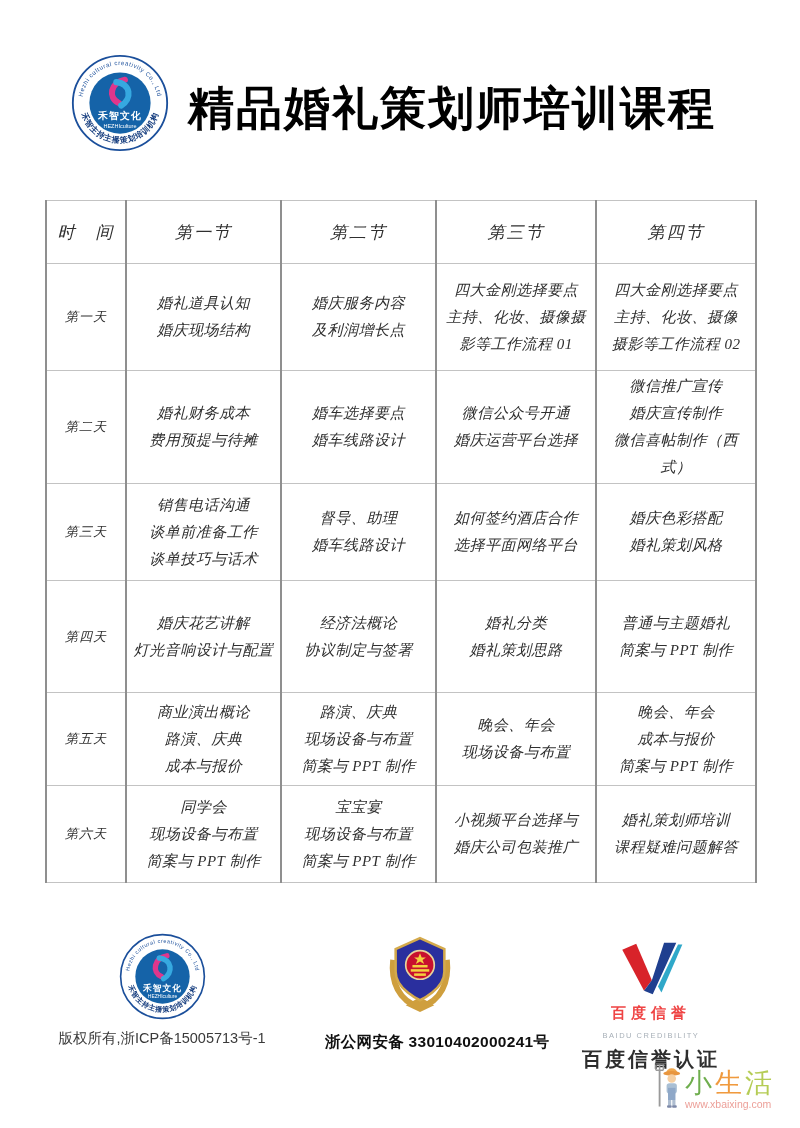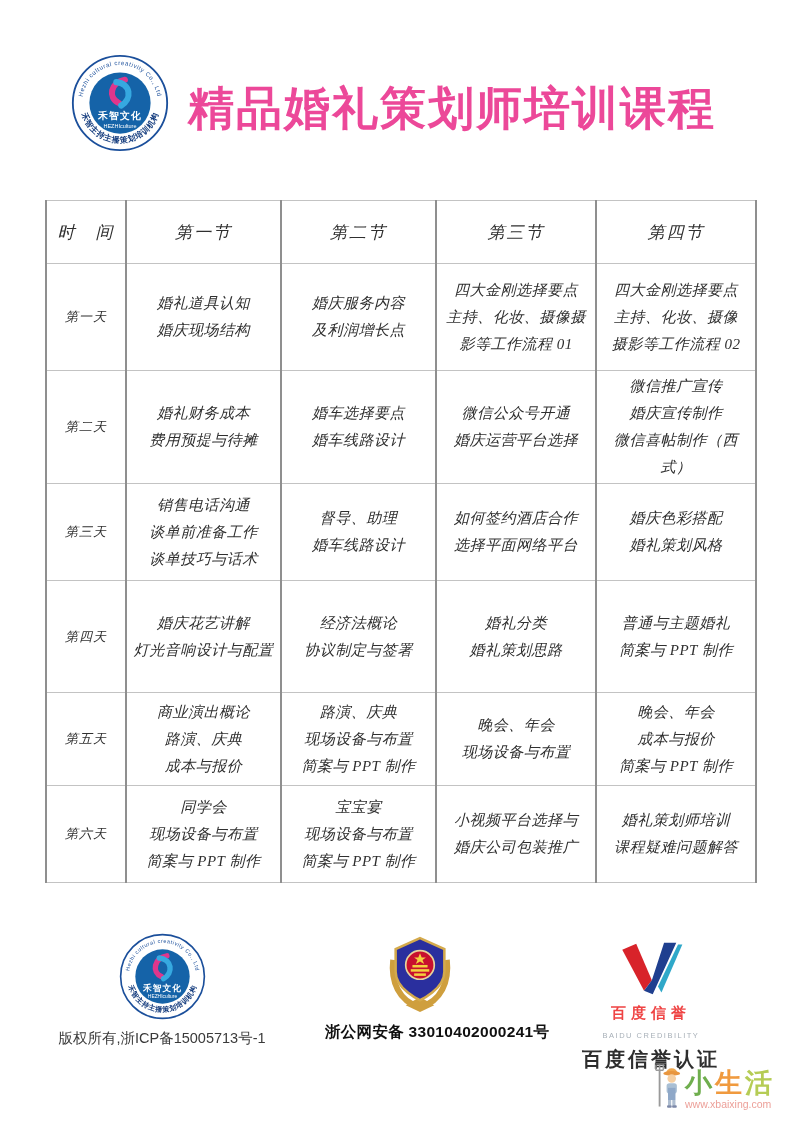--- a/index.html
+++ b/index.html
@@ -6,21 +6,21 @@
   body{
     width:800px;height:1128px;position:relative;background:#ffffff;
     font-family:"Liberation Sans",sans-serif;overflow:hidden;
   }
   
   .logo-svg{position:absolute;}
   .logo-header{left:71px;top:54px;width:98px;height:98px;}
   .page-title{
     position:absolute;left:188px;top:78px;width:545px;
     font-family:"Liberation Serif","DejaVu Serif",serif;
-    font-weight:bold;font-size:46px;color:#ec4899;letter-spacing:2px;white-space:nowrap;
+    font-weight:bold;font-size:46px;color:#000000;letter-spacing:2px;white-space:nowrap;
   }
   
   table.course{
     position:absolute;left:45px;top:200px;width:710px;
     border-collapse:collapse;table-layout:fixed;
     font-family:"Liberation Serif","DejaVu Serif",serif;color:#2f2f2f;font-style:italic;
   }
   table.course th,table.course td{
     border-top:1px solid #c3c3c3;border-bottom:1px solid #c3c3c3;
     border-left:2px solid #8f8f8f;border-right:2px solid #8f8f8f;
@@ -30,29 +30,29 @@
   td.day{font-size:13px;letter-spacing:1px;}
   td.cell{font-size:15px;line-height:1.8;letter-spacing:0.5px;white-space:pre-line;}
   tr.hrow{height:63px;}
   tr.r1{height:107px;} tr.r2{height:93px;} tr.r3{height:97px;}
   tr.r4{height:112px;} tr.r5{height:93px;} tr.r6{height:97px;}
   
   .f-left{position:absolute;left:56px;top:933px;width:212px;text-align:center;}
   .f-left .logo-footer{position:relative;width:87px;height:87px;}
   .copyright{font-size:14.5px;color:#3a3a3a;margin-top:5px;white-space:nowrap;}
   .f-center{position:absolute;left:325px;top:928px;width:190px;text-align:center;}
-  .police-text{font-size:15.5px;font-weight:bold;color:#101010;margin-top:6px;white-space:nowrap;letter-spacing:0.3px;}
+  .police-text{font-size:15.5px;font-weight:bold;color:#101010;margin-top:16px;white-space:nowrap;letter-spacing:0.3px;}
   .f-right{position:absolute;left:567px;top:942px;width:168px;text-align:center;}
   .baidu-cn{font-size:15px;color:#ef4444;letter-spacing:5px;margin-top:4px;font-weight:bold;}
   .baidu-en{font-size:7.5px;color:#a8b0b8;letter-spacing:1.5px;margin-top:8px;}
   .baidu-cert{font-size:20px;font-weight:bold;color:#2e2e2e;letter-spacing:3px;margin-top:6px;font-family:Liberation Serif, serif;}
   
   .watermark{position:absolute;left:654px;top:1062px;width:142px;display:flex;align-items:flex-end;}
   .wm-body{margin-left:3px;}
-  .wm-chars{line-height:1;font-weight:bold;font-size:27px;letter-spacing:3px;white-space:nowrap;}
+  .wm-chars{line-height:1;font-weight:normal;font-size:27px;letter-spacing:3px;white-space:nowrap;}
   .wm-c0{color:#6fae4e;} .wm-c1{color:#f09a3e;} .wm-c2{color:#b5cc55;}
   .wm-url{font-family:Liberation Sans, sans-serif;font-size:10.5px;color:#ec9f98;margin-top:1px;white-space:nowrap;}
 </style>
 </head>
 <body>
 
 <div>
   <svg class="logo-svg logo-header" viewBox="0 0 160 160">
     <defs>
       <path id="arcT1" d="M 18 80 A 62 62 0 0 1 142 80" fill="none"></path>

